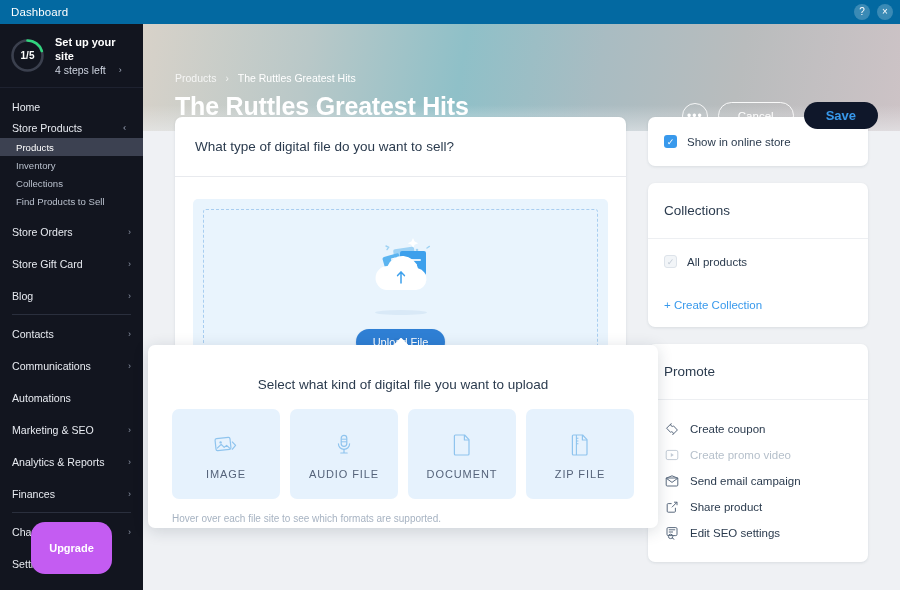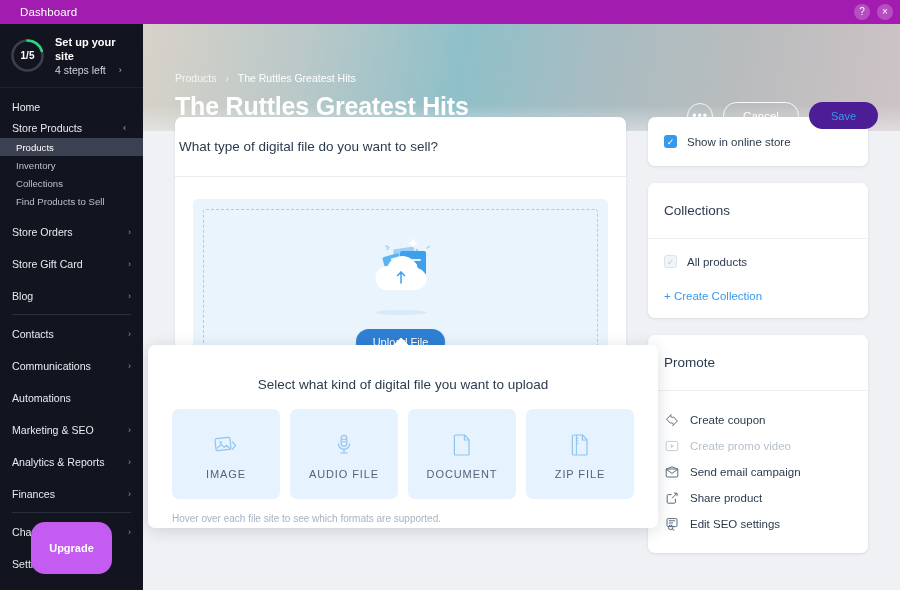--- a/index.html
+++ b/index.html
@@ -7,21 +7,21 @@
     width: 900px; height: 590px;
     font-family: "Liberation Sans", sans-serif;
     overflow: hidden;
     background: #eef0f3;
   }
   #app { position: relative; width: 900px; height: 590px; overflow: hidden; }
 
   
   .titlebar {
     position: absolute; left: 0; top: 0; width: 900px; height: 24px;
-    background: #a21caf; display: flex; align-items: center; padding-left: 9px;
+    background: #0369a1; display: flex; align-items: center;
   }
   .titlebar-title { color: #ffffff; font-size: 11.5px; padding-left: 11px; letter-spacing: .1px; }
   .titlebar-controls { position: absolute; right: 7px; top: 0; height: 24px; display: flex; align-items: center; gap: 7px; }
   .tb-btn {
     width: 16px; height: 16px; border-radius: 50%;
     background: rgba(255,255,255,.22);
     display: flex; align-items: center; justify-content: center;
     color: #ffffff; font-size: 10px; line-height: 1; cursor: pointer;
   }
 
@@ -89,28 +89,28 @@
   .btn-ghost-round {
     width: 26px; height: 26px; border-radius: 50%; border: 1px solid rgba(255,255,255,.85);
     display: flex; align-items: center; justify-content: center; color: #ffffff; font-size: 12px;
     letter-spacing: 1px; cursor: pointer; line-height: 1;
   }
   .btn-cancel {
     height: 27px; padding: 0 19px; border-radius: 14px; border: 1px solid rgba(255,255,255,.9);
     display: flex; align-items: center; justify-content: center; color: #ffffff; font-size: 11.5px; cursor: pointer;
   }
   .btn-save {
-    height: 27px; padding: 0 22px; border-radius: 14px; background: #4c1d95;
-    display: flex; align-items: center; justify-content: center; color: #3899ec; font-size: 11px; cursor: pointer;
+    height: 27px; padding: 0 22px; border-radius: 14px; background: #0f172a;
+    display: flex; align-items: center; justify-content: center; color: #3899ec; font-size: 13px; cursor: pointer; font-weight: bold;
   }
 
   
   .card { background: #ffffff; border-radius: 7px; box-shadow: 0 1px 3px rgba(22,45,61,.10); }
   .left-col { position: absolute; left: 32px; top: 93px; width: 451px; }
-  .qcard-header { padding: 22px 4px; font-size: 13.5px; color: #2b3b4e; border-bottom: 1px solid #e8eaee; }
+  .qcard-header { padding: 22px 20px; font-size: 13.5px; color: #2b3b4e; border-bottom: 1px solid #e8eaee; }
   .qcard-body { padding: 22px 18px 22px 18px; }
   .dropzone {
     background: #e9f4fd; border-radius: 5px; padding: 10px; height: 196px;
     display: flex; align-items: flex-start; justify-content: center;
   }
   .dropzone-inner {
     width: 100%; height: 100%; border: 1px dashed #a8cdf0; border-radius: 3px;
     display: flex; flex-direction: column; align-items: center; padding-top: 16px;
   }
   .illus { width: 96px; height: 80px; }
@@ -137,21 +137,21 @@
   .rcard-pad { padding: 18px 16px; }
   .check-row { display: flex; align-items: center; gap: 10px; }
   .cbox {
     width: 13px; height: 13px; border-radius: 3px; background: #3899ec;
     display: flex; align-items: center; justify-content: center; color: #ffffff; font-size: 9px; cursor: pointer;
   }
   .cbox.disabled { background: #f2f5f8; border: 1px solid #dde3ea; color: #c3ccd6; cursor: default; }
   .check-label { font-size: 11.5px; color: #2b3b4e; }
   .rcard-title { padding: 20px 16px; font-size: 13.5px; color: #2b3b4e; border-bottom: 1px solid #edeff2; }
   .rcard-body { padding: 16px; }
-  .create-link { margin-top: 22px; font-size: 11.5px; color: #3899ec; cursor: pointer; }
+  .create-link { margin-top: 31px; font-size: 11.5px; color: #3899ec; cursor: pointer; }
   .promo-item {
     display: flex; align-items: center; gap: 11px; height: 26px;
     font-size: 11.5px; color: #2b3b4e; cursor: pointer;
   }
   .promo-item.disabled { color: #b6c0cb; cursor: default; }
   .promo-icon { width: 15px; height: 15px; flex: 0 0 15px; display: flex; align-items: center; justify-content: center; }
 
   
   .popover {
     position: absolute; left: 148px; top: 345px; width: 510px; height: 183px;

